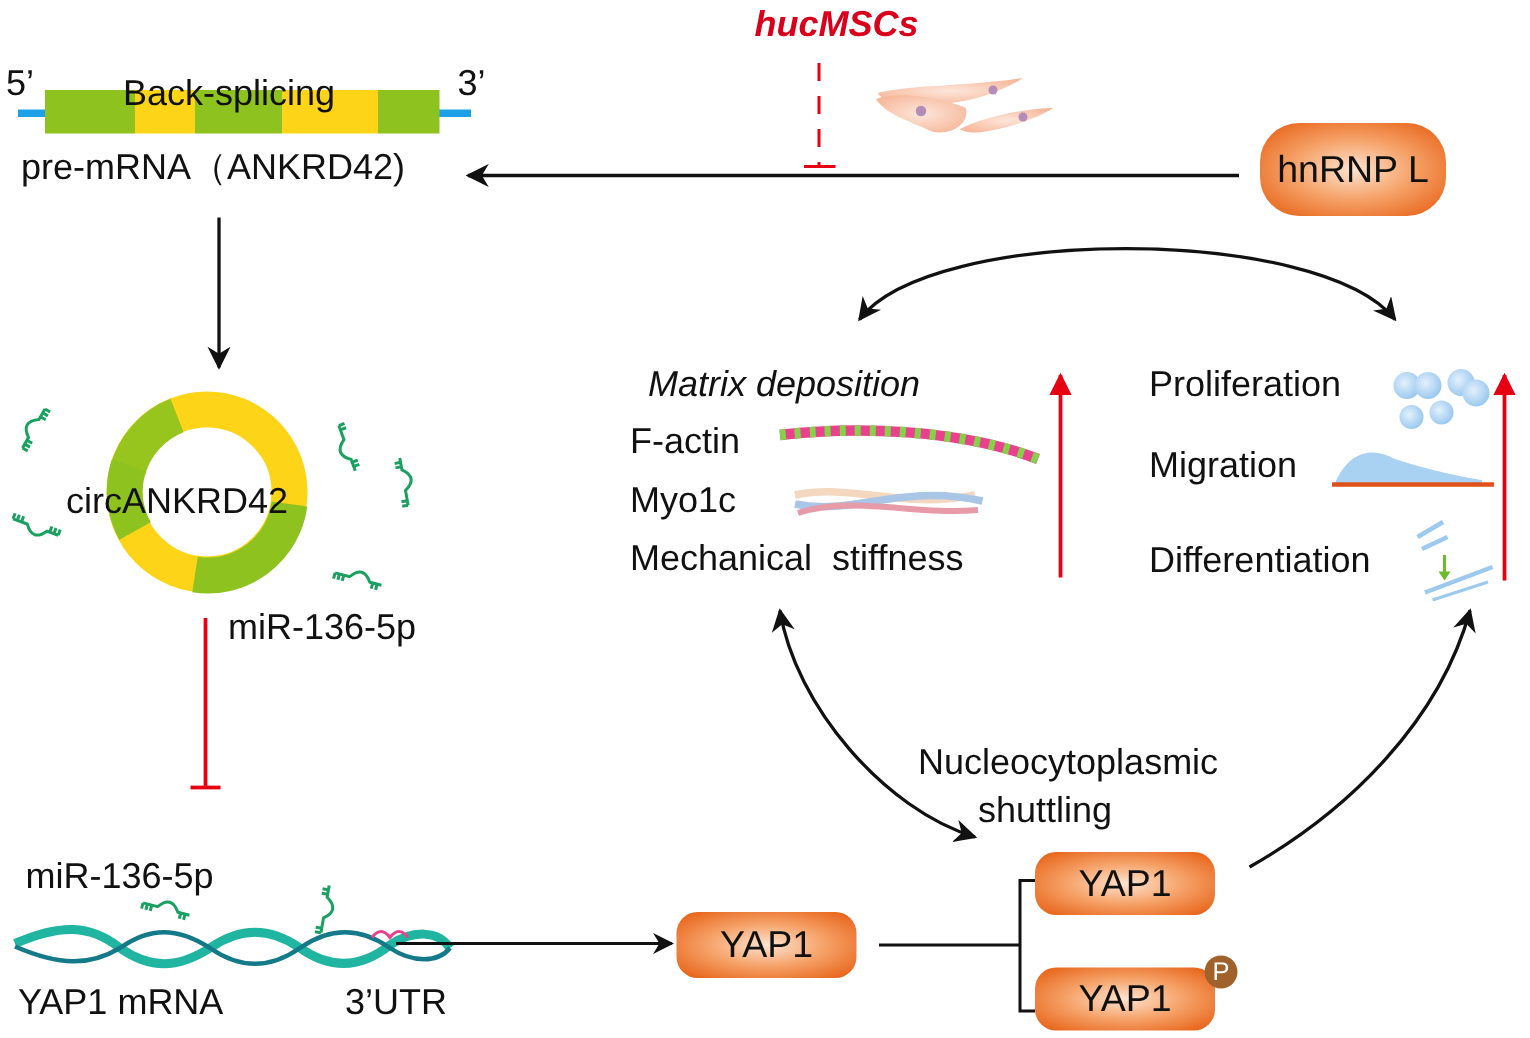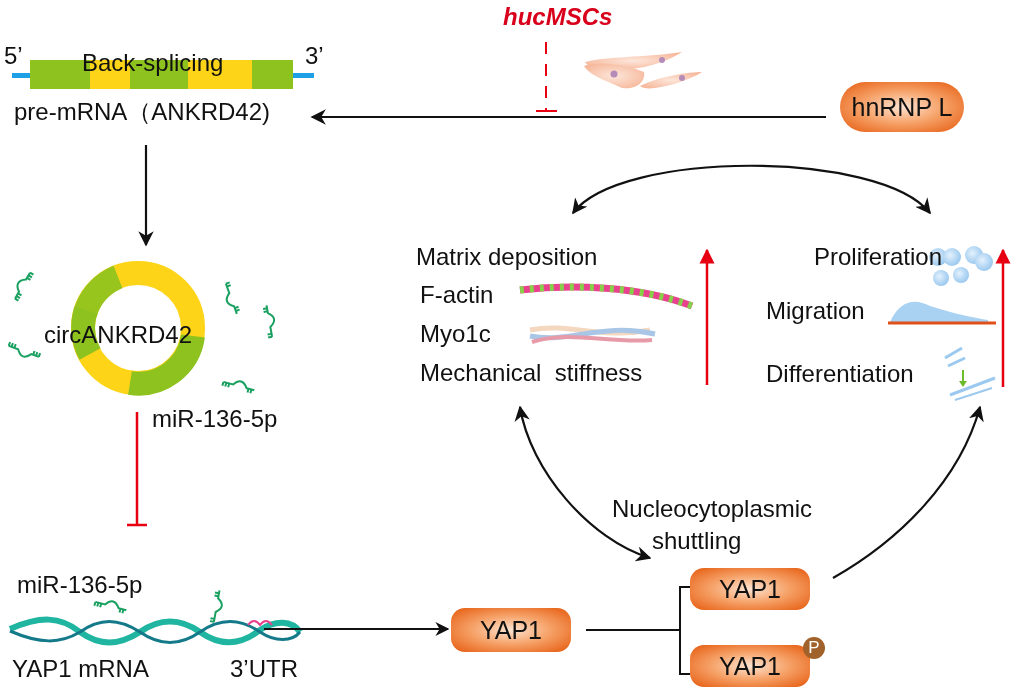--- a/index.html
+++ b/index.html
@@ -168,30 +168,30 @@
 
   <div class="lbl" style="left:44px;top:323px;">circANKRD42</div>
   <div class="lbl" style="left:152px;top:407px;">miR-136-5p</div>
 
   <div class="lbl" style="left:17px;top:573px;">miR-136-5p</div>
   <div class="lbl" style="left:12px;top:657px;">YAP1 mRNA</div>
   <div class="lbl" style="left:230px;top:657px;">3’UTR</div>
 
   <div class="red-title" style="left:503px;top:3px;">hucMSCs</div>
 
-  <div class="pill round" style="left:840px;top:82px;width:124px;height:50px;">
+  <div class="pill round" style="left:840px;top:82px;width:124px;height:62px;">
     <span>hnRNP L</span>
   </div>
 
-  <div class="lbl" style="left:416px;top:245px;">Matrix deposition</div>
+  <div class="lbl" style="left:432px;top:245px;font-style:italic;">Matrix deposition</div>
   <div class="lbl" style="left:420px;top:283px;">F-actin</div>
   <div class="lbl" style="left:420px;top:322px;">Myo1c</div>
   <div class="lbl" style="left:420px;top:361px;white-space:pre;text-align:right;">Mechanical  stiffness</div>
 
-  <div class="lbl" style="left:766px;top:245px;margin-left:48px;">Proliferation</div>
+  <div class="lbl" style="left:766px;top:245px;">Proliferation</div>
   <div class="lbl" style="left:766px;top:299px;">Migration</div>
   <div class="lbl" style="left:766px;top:362px;">Differentiation</div>
 
   <div class="lbl" style="left:612px;top:497px;">Nucleocytoplasmic</div>
   <div class="lbl" style="left:652px;top:529px;">shuttling</div>
 
   <div class="pill" style="left:451px;top:608px;width:120px;height:44px;">
     <span>YAP1</span>
   </div>
   <div class="pill" style="left:690px;top:568px;width:120px;height:42px;">

